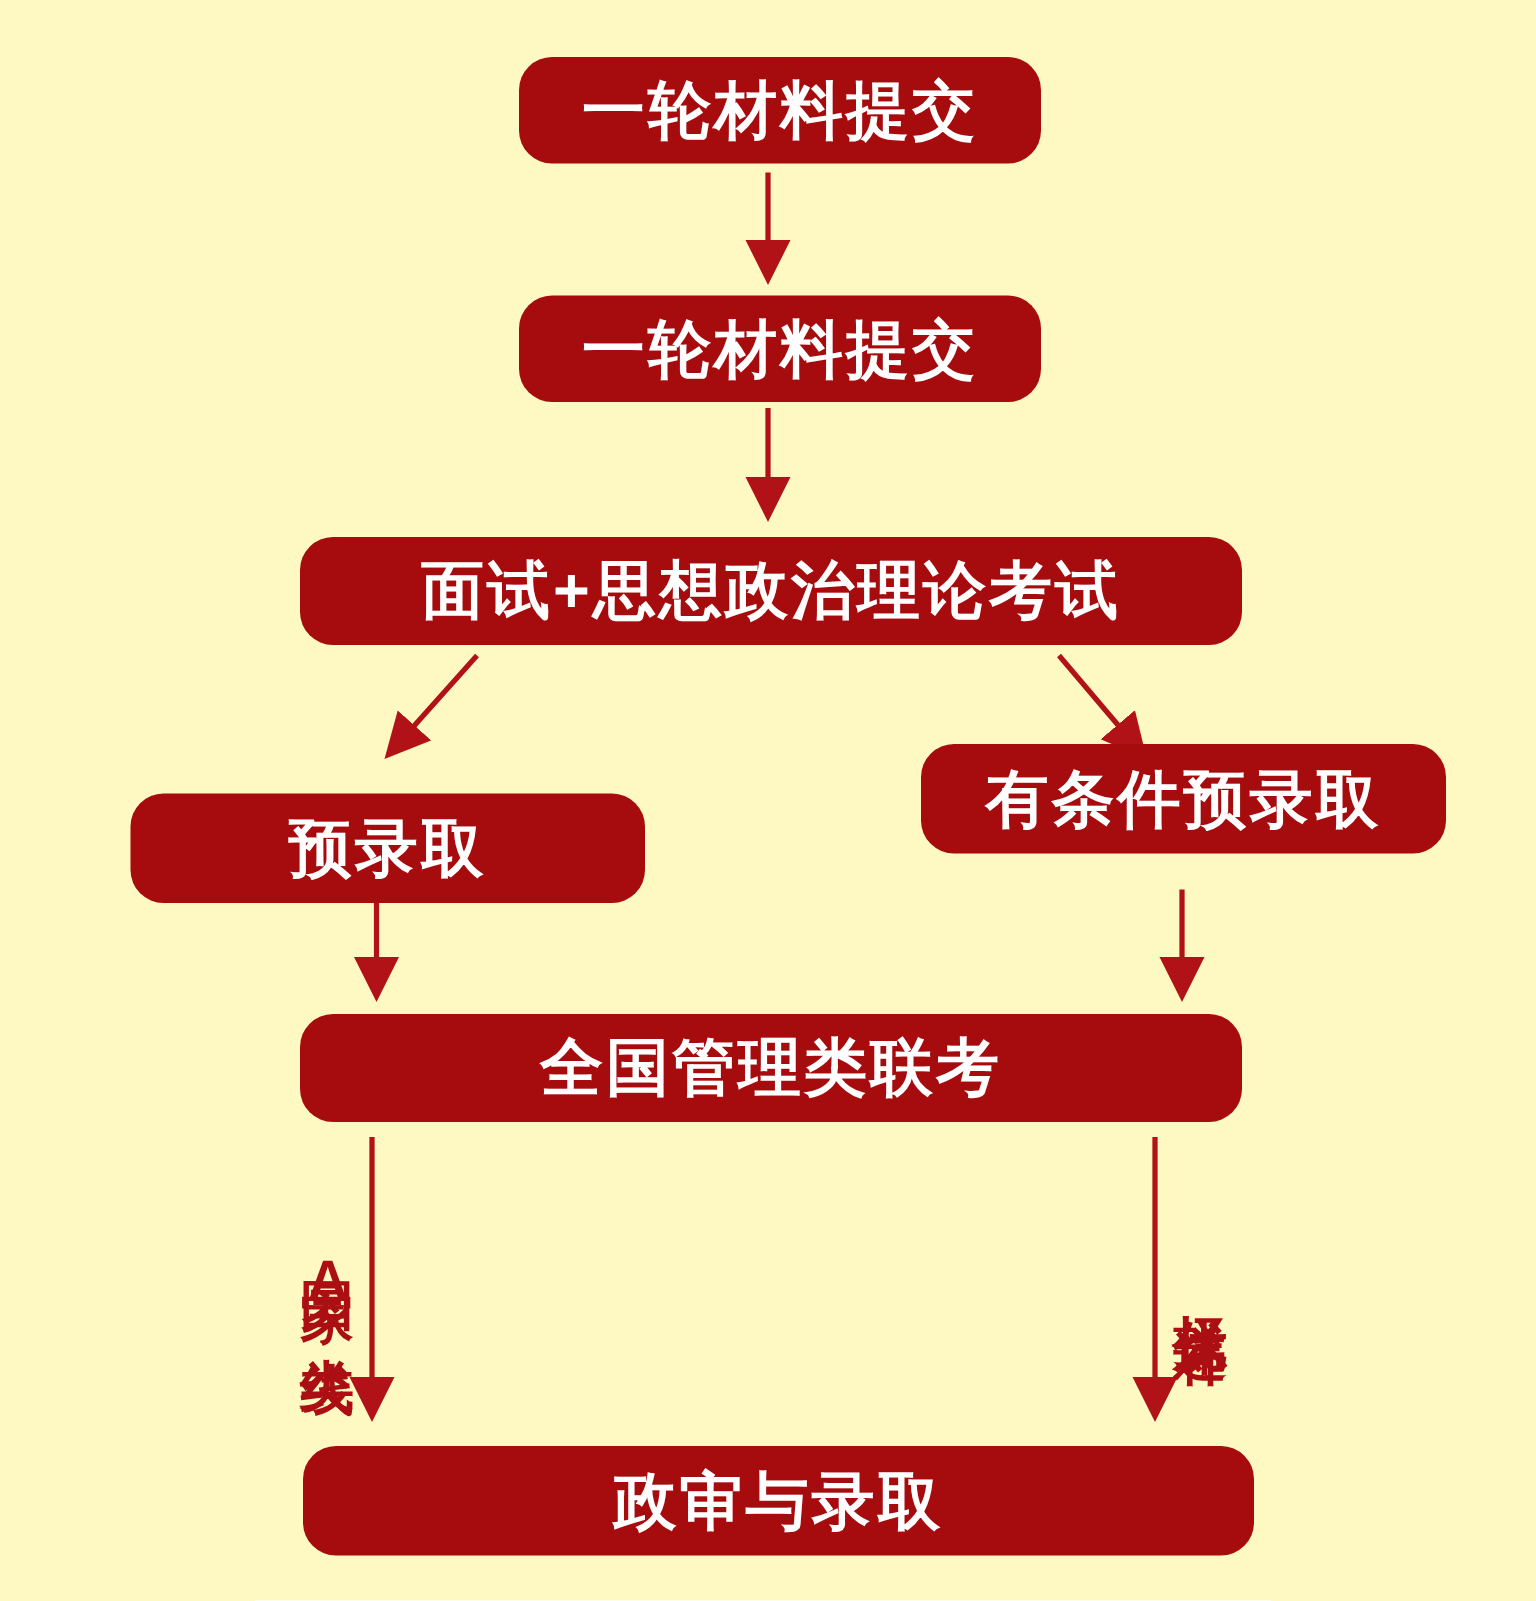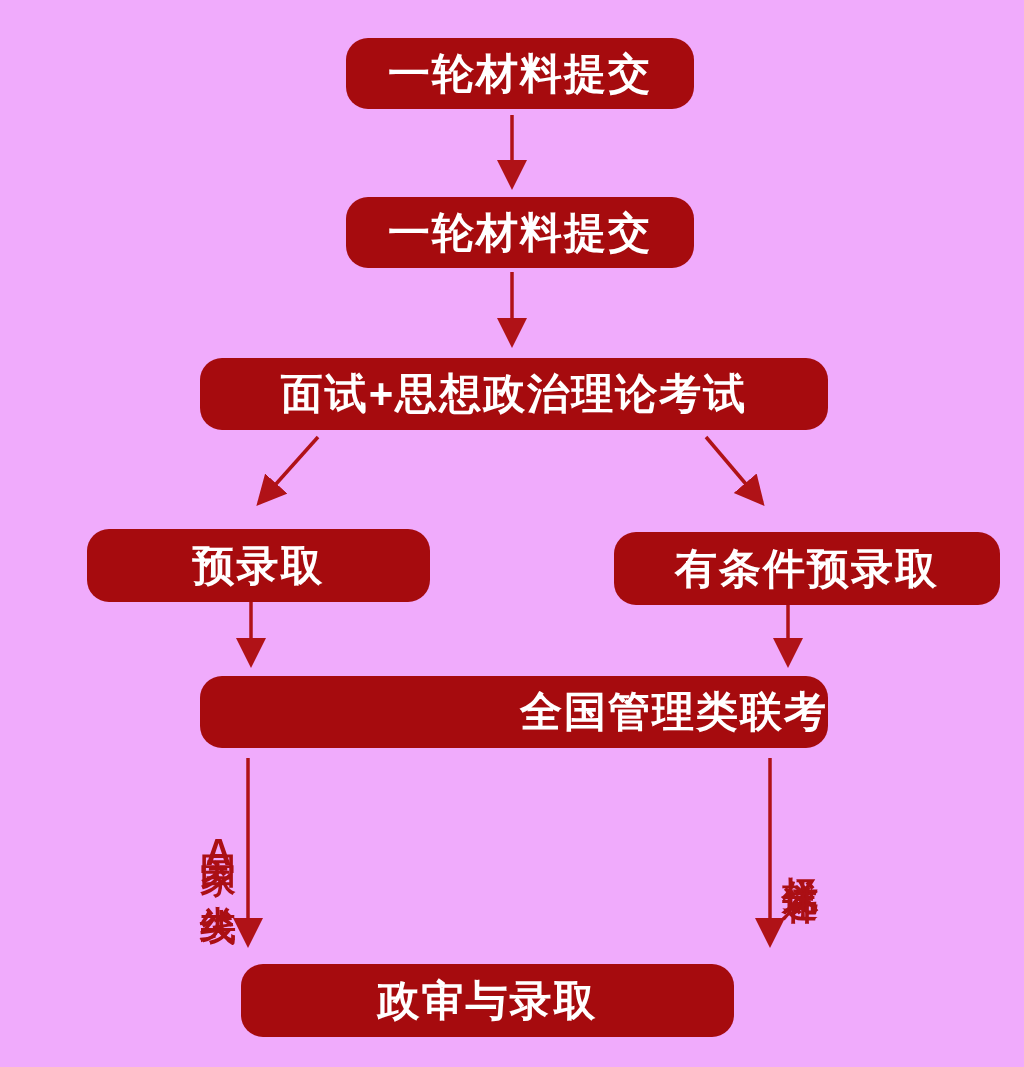--- a/index.html
+++ b/index.html
@@ -5,21 +5,21 @@
   html, body {
     margin: 0;
     padding: 0;
     background: #ffffff;
     font-family: "Liberation Sans", "DejaVu Sans", sans-serif;
   }
   .canvas {
     position: relative;
     width: 1024px;
     height: 1067px;
-    background: #f0abfc;
+    background: #fef9c3;
     overflow: hidden;
   }
   .arrow-layer {
     position: absolute;
     left: 0; top: 0;
     width: 1024px;
     height: 1067px;
     pointer-events: none;
   }
   .node {
@@ -33,23 +33,23 @@
     font-weight: bold;
     font-size: 42px;
     letter-spacing: 2px;
     white-space: nowrap;
     box-sizing: border-box;
   }
   .node-round1            { left: 346px; top: 38px;  width: 348px; height: 71px; }
   .node-round2            { left: 346px; top: 197px; width: 348px; height: 71px; }
   .node-interview         { left: 200px; top: 358px; width: 628px; height: 72px; justify-content: center; }
   .node-pre-admission     { left: 87px;  top: 529px; width: 343px; height: 73px; }
-  .node-cond-pre-admission{ left: 614px; top: 532px; width: 386px; height: 73px; }
-  .node-national-exam     { left: 200px; top: 676px; width: 628px; height: 72px; justify-content: flex-end; }
-  .node-review-admission  { left: 202px; top: 964px; width: 493px; height: 73px; margin-left: 39px; }
+  .node-cond-pre-admission{ left: 614px; top: 496px; width: 350px; height: 73px; }
+  .node-national-exam     { left: 200px; top: 676px; width: 628px; height: 72px; }
+  .node-review-admission  { left: 202px; top: 964px; width: 634px; height: 73px; }
   .edge-label {
     position: absolute;
     top: 758px;
     width: 48px;
     height: 192px;
     color: #ab0f14;
     font-weight: bold;
     font-size: 36px;
     writing-mode: vertical-rl;
     text-orientation: upright;

